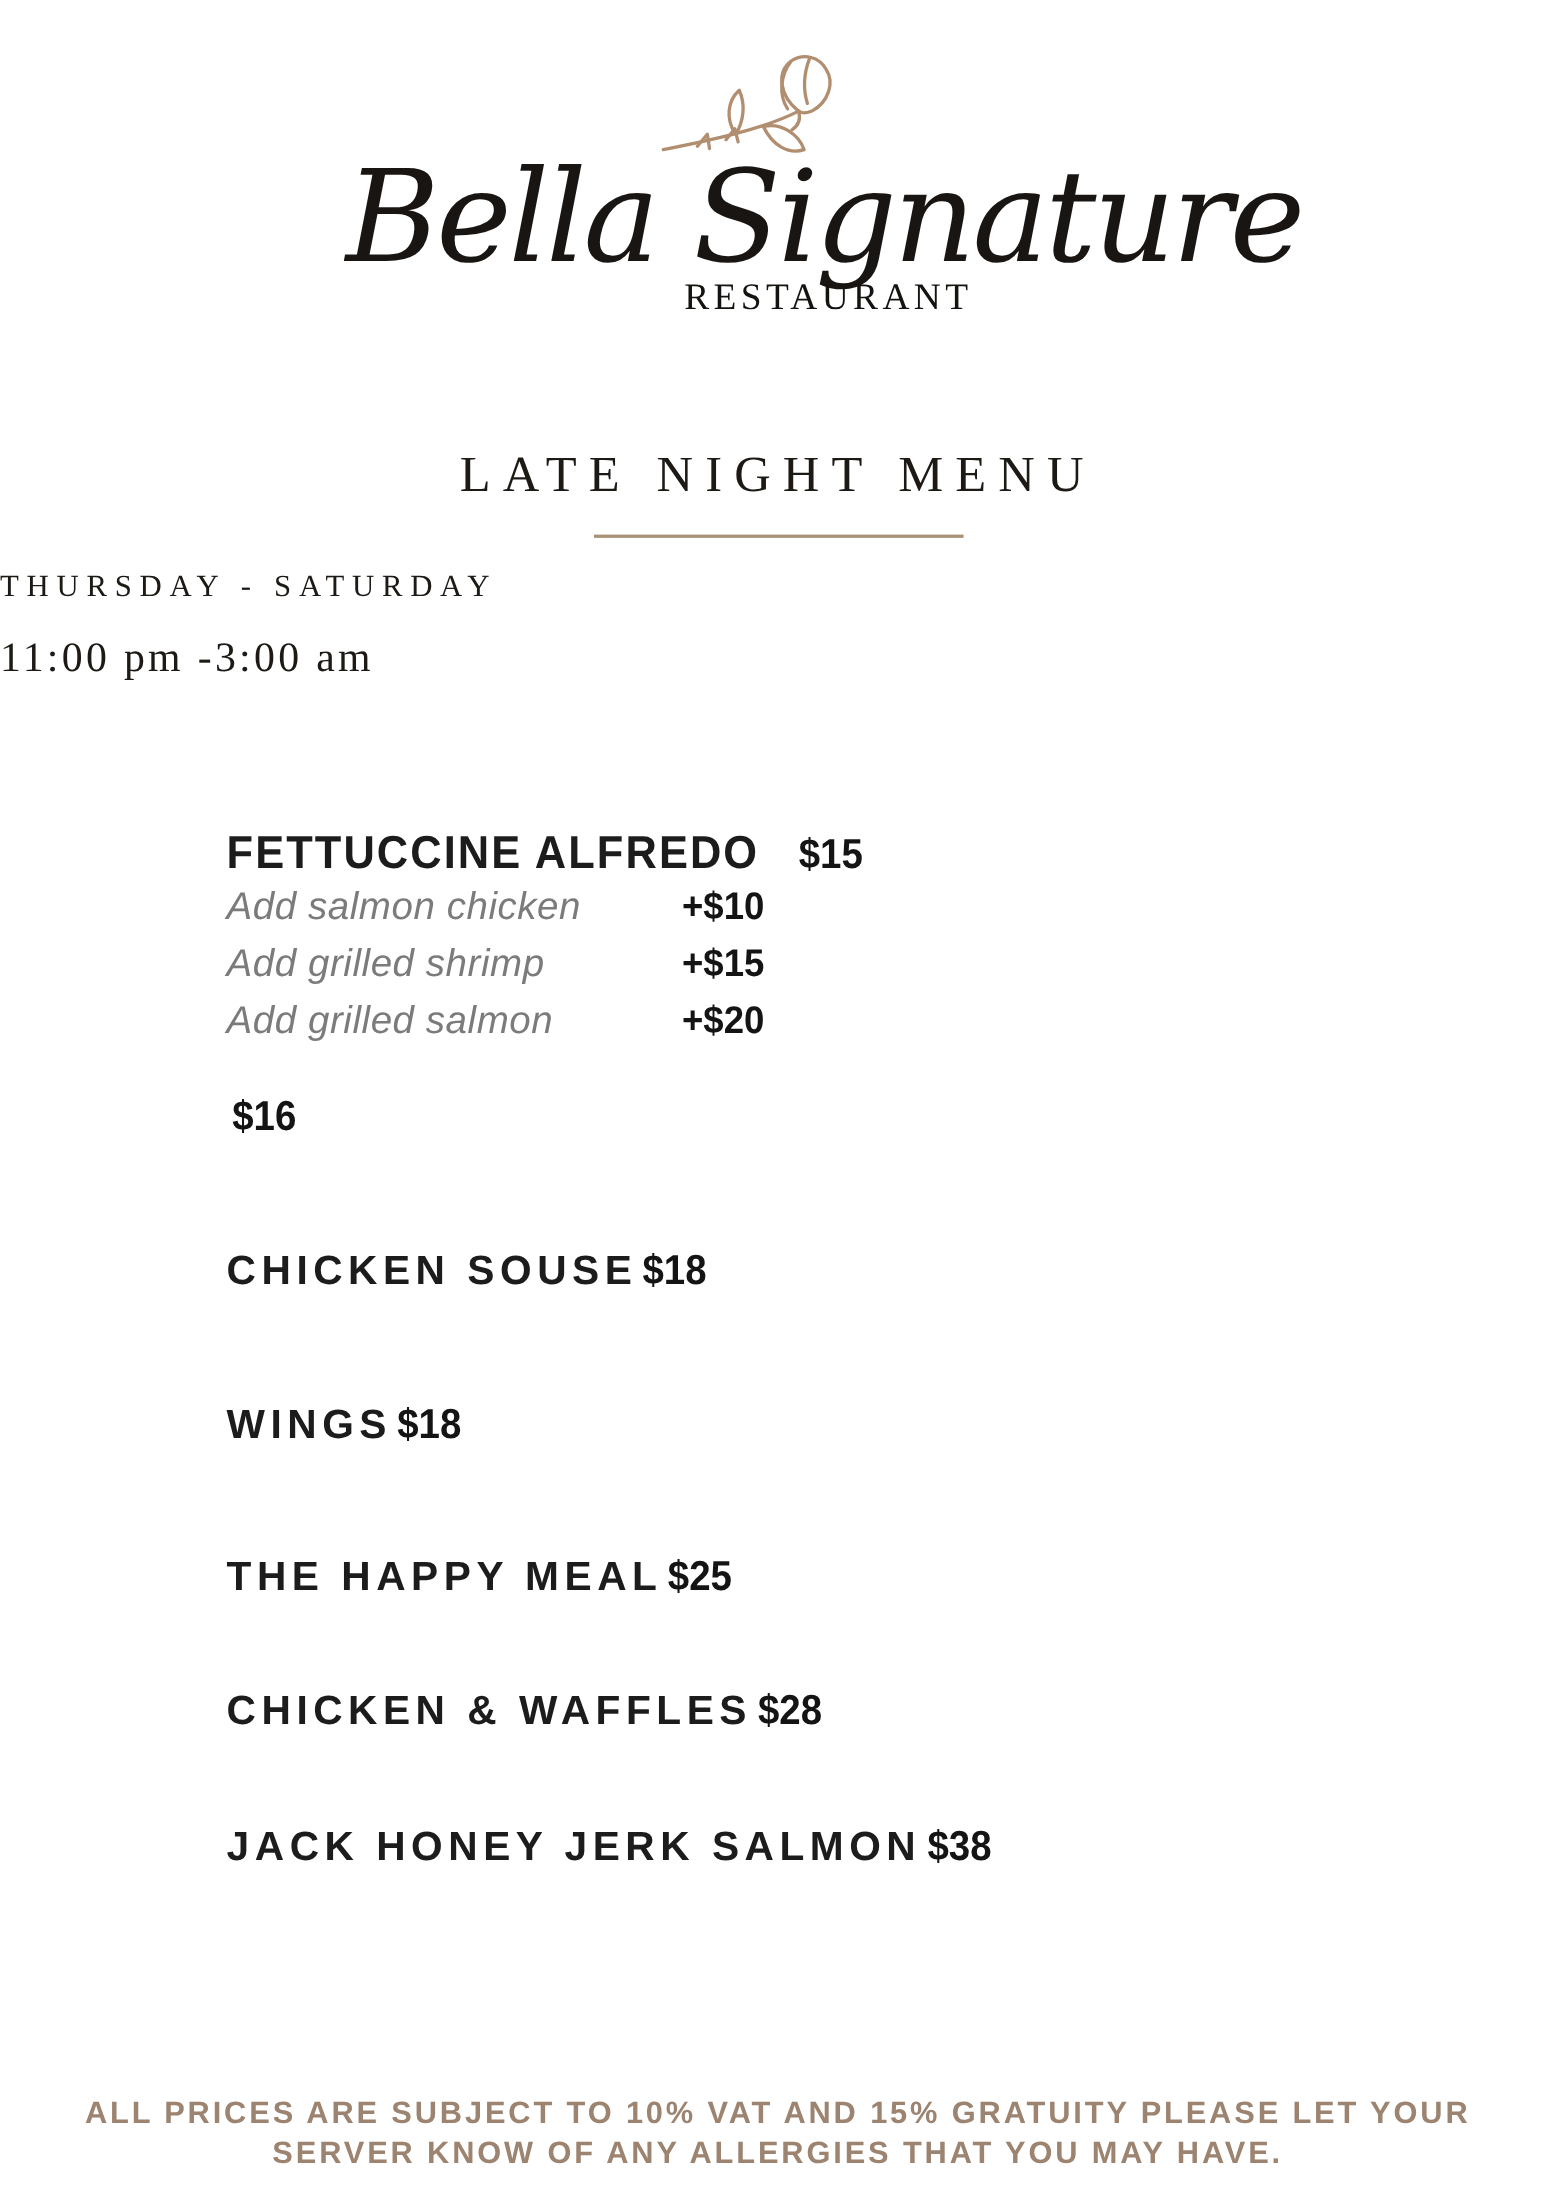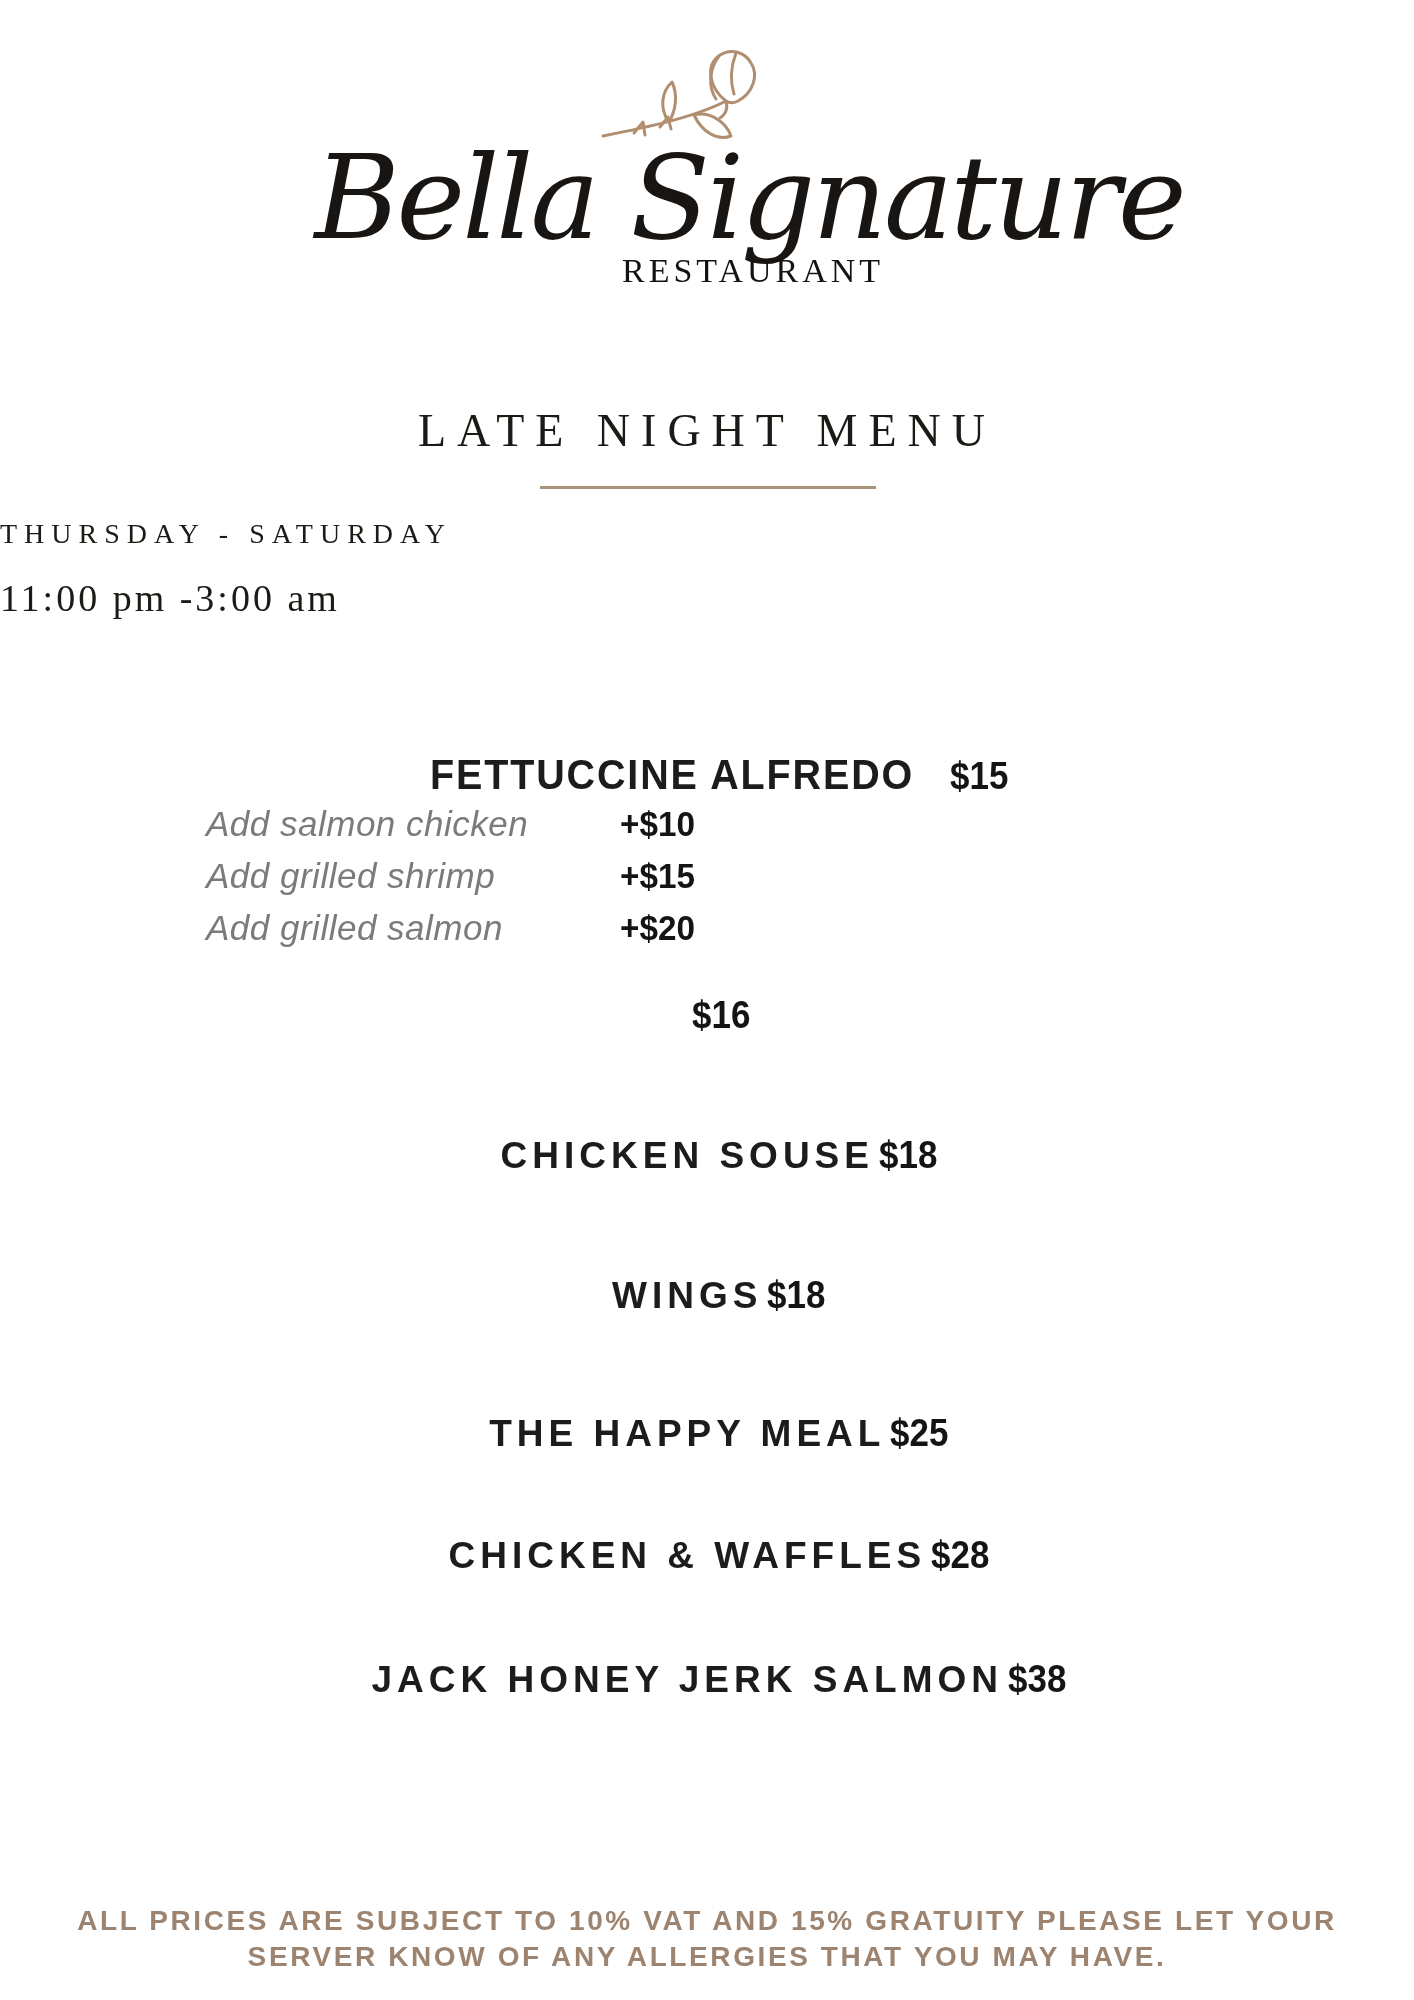--- a/index.html
+++ b/index.html
@@ -53,21 +53,21 @@
   }
   .menu-hours{
     position:absolute;left:0;top:576px;width:1414px;
     font-family:"Liberation Serif",serif;
     font-size:38px;letter-spacing:3px;
     color:#1d1a16;white-space:nowrap;
   }
   
   .row{
     position:absolute;left:206px;width:1026px;
-    display:flex;justify-content:center;align-items:baseline;
+    display:flex;justify-content:flex-start;align-items:baseline;
     line-height:1;
   }
   .item-name{
     font-size:37px;font-weight:600;letter-spacing:5px;
     color:#1c1c1c;white-space:nowrap;
   }
   .item-name.condensed{
     font-size:42px;font-weight:700;letter-spacing:2px;
     transform:scaleX(.94);transform-origin:left;
   }

